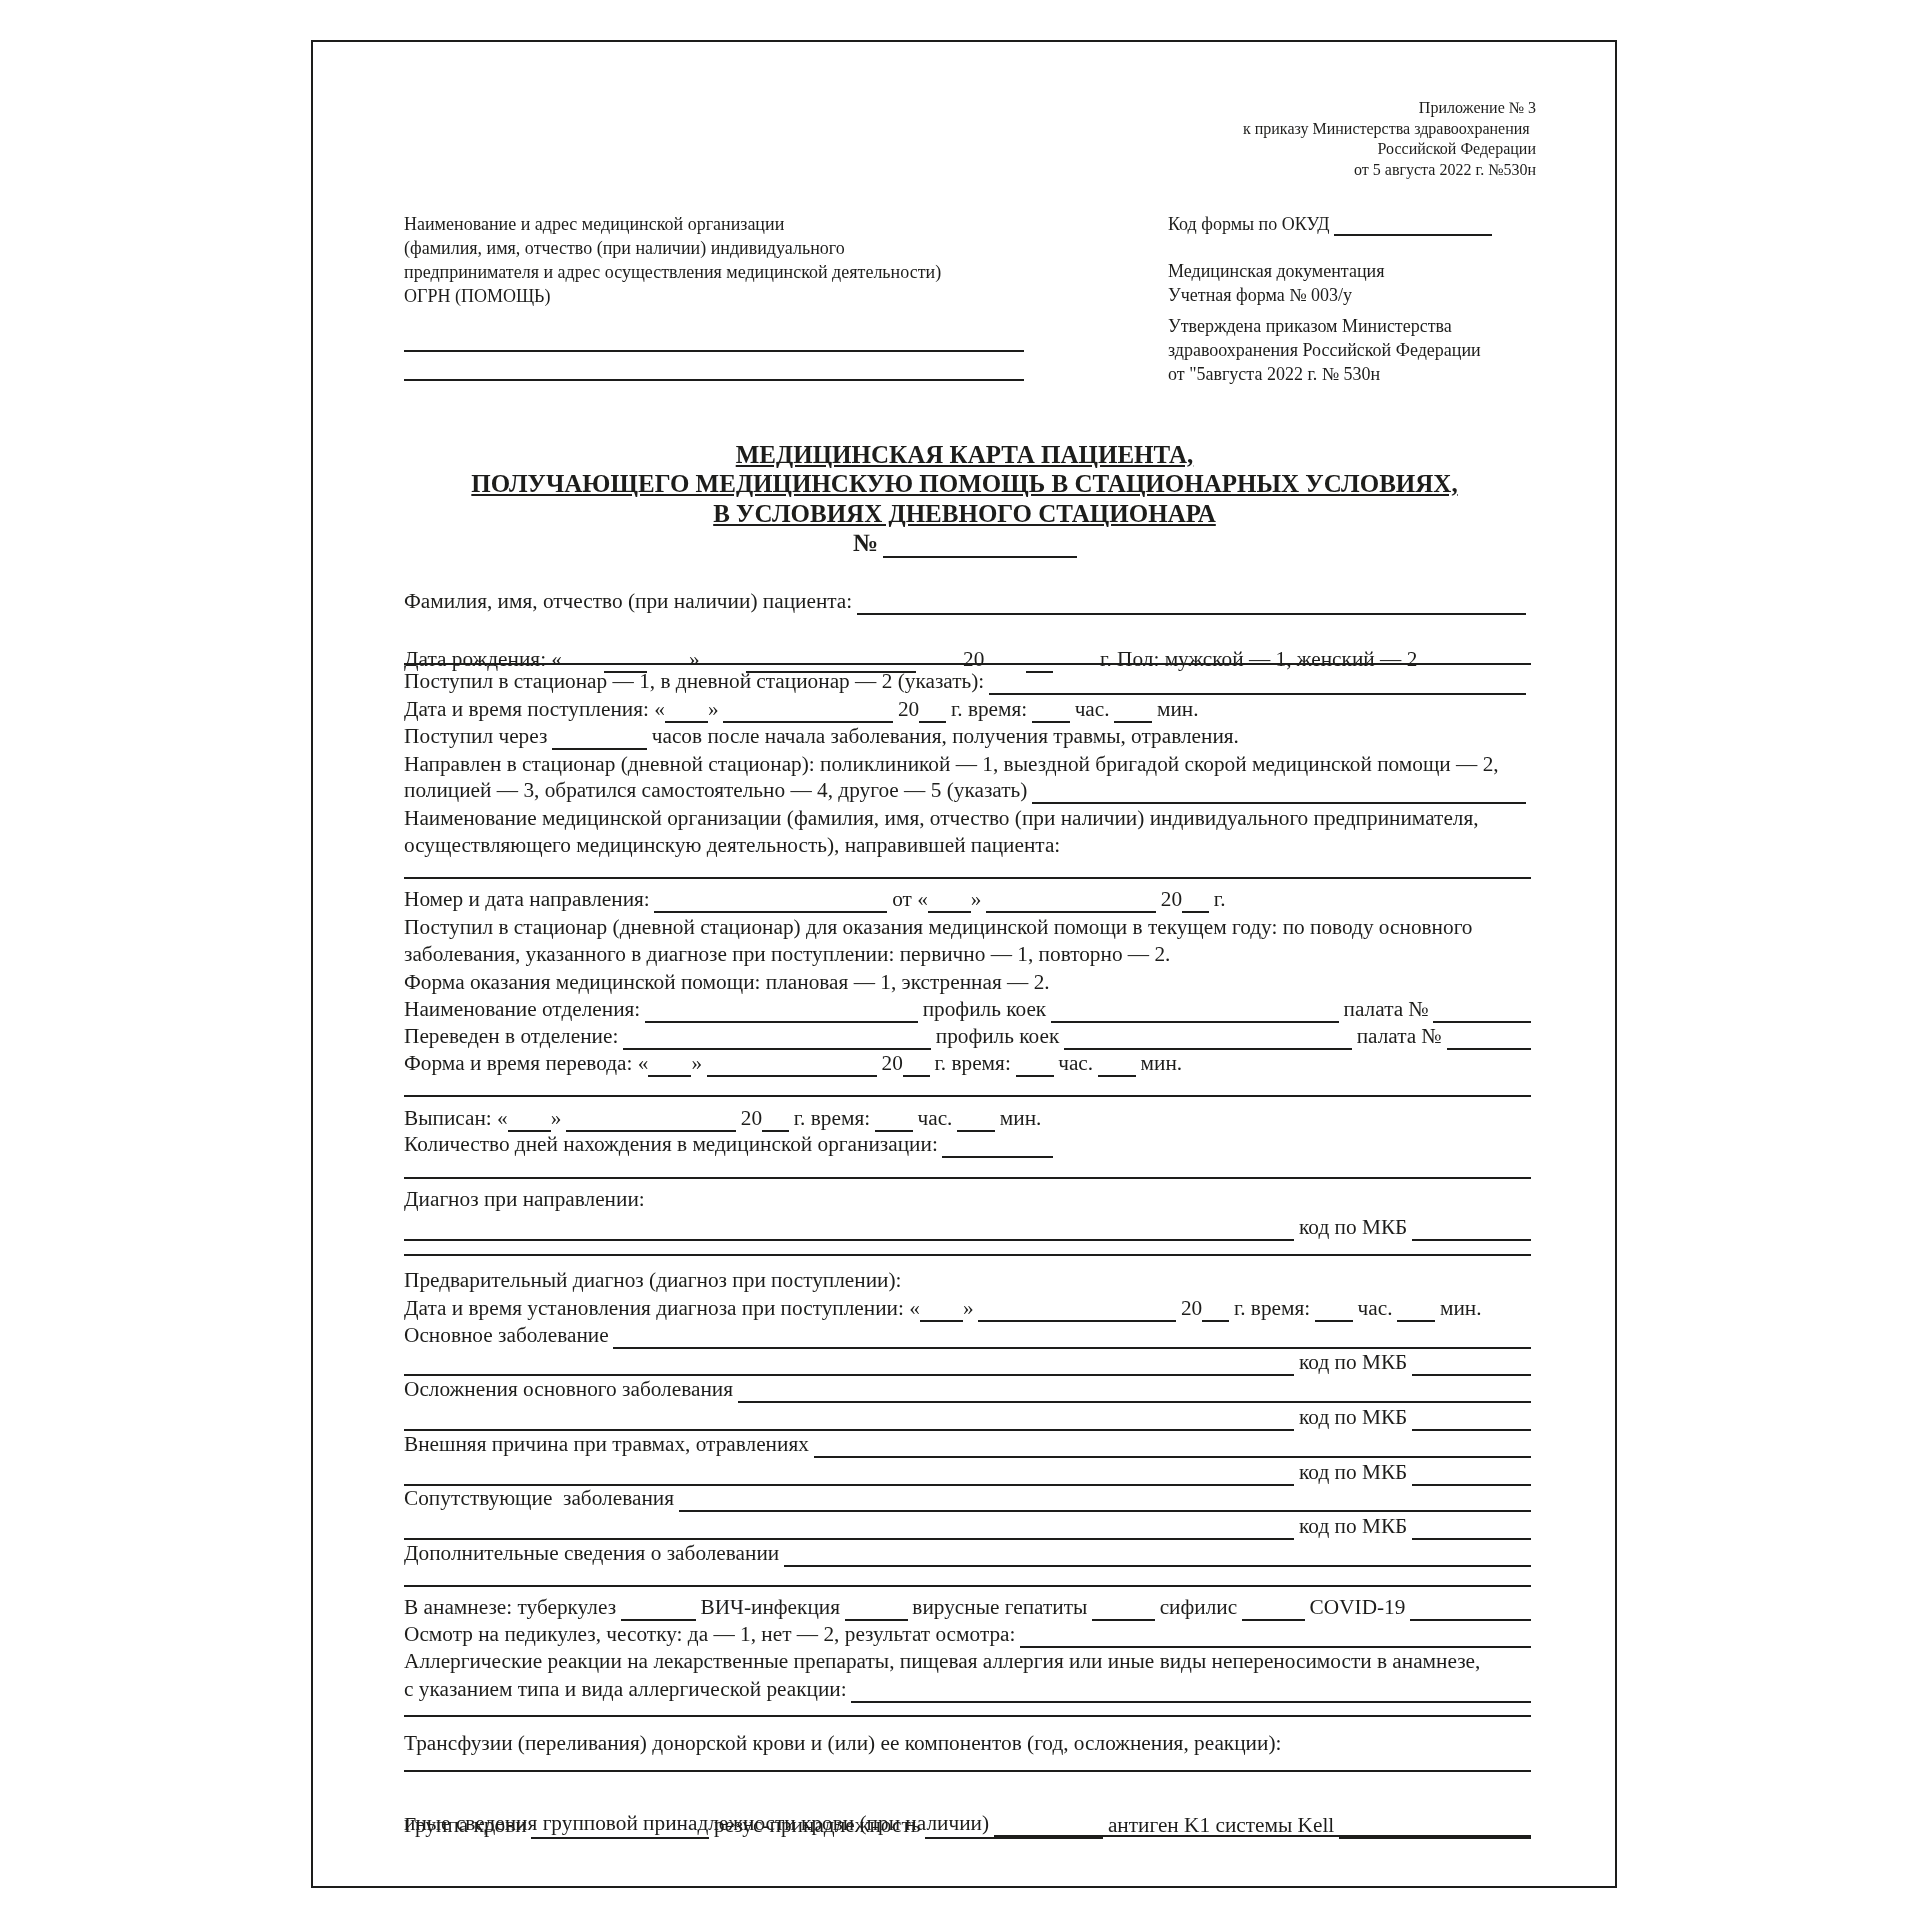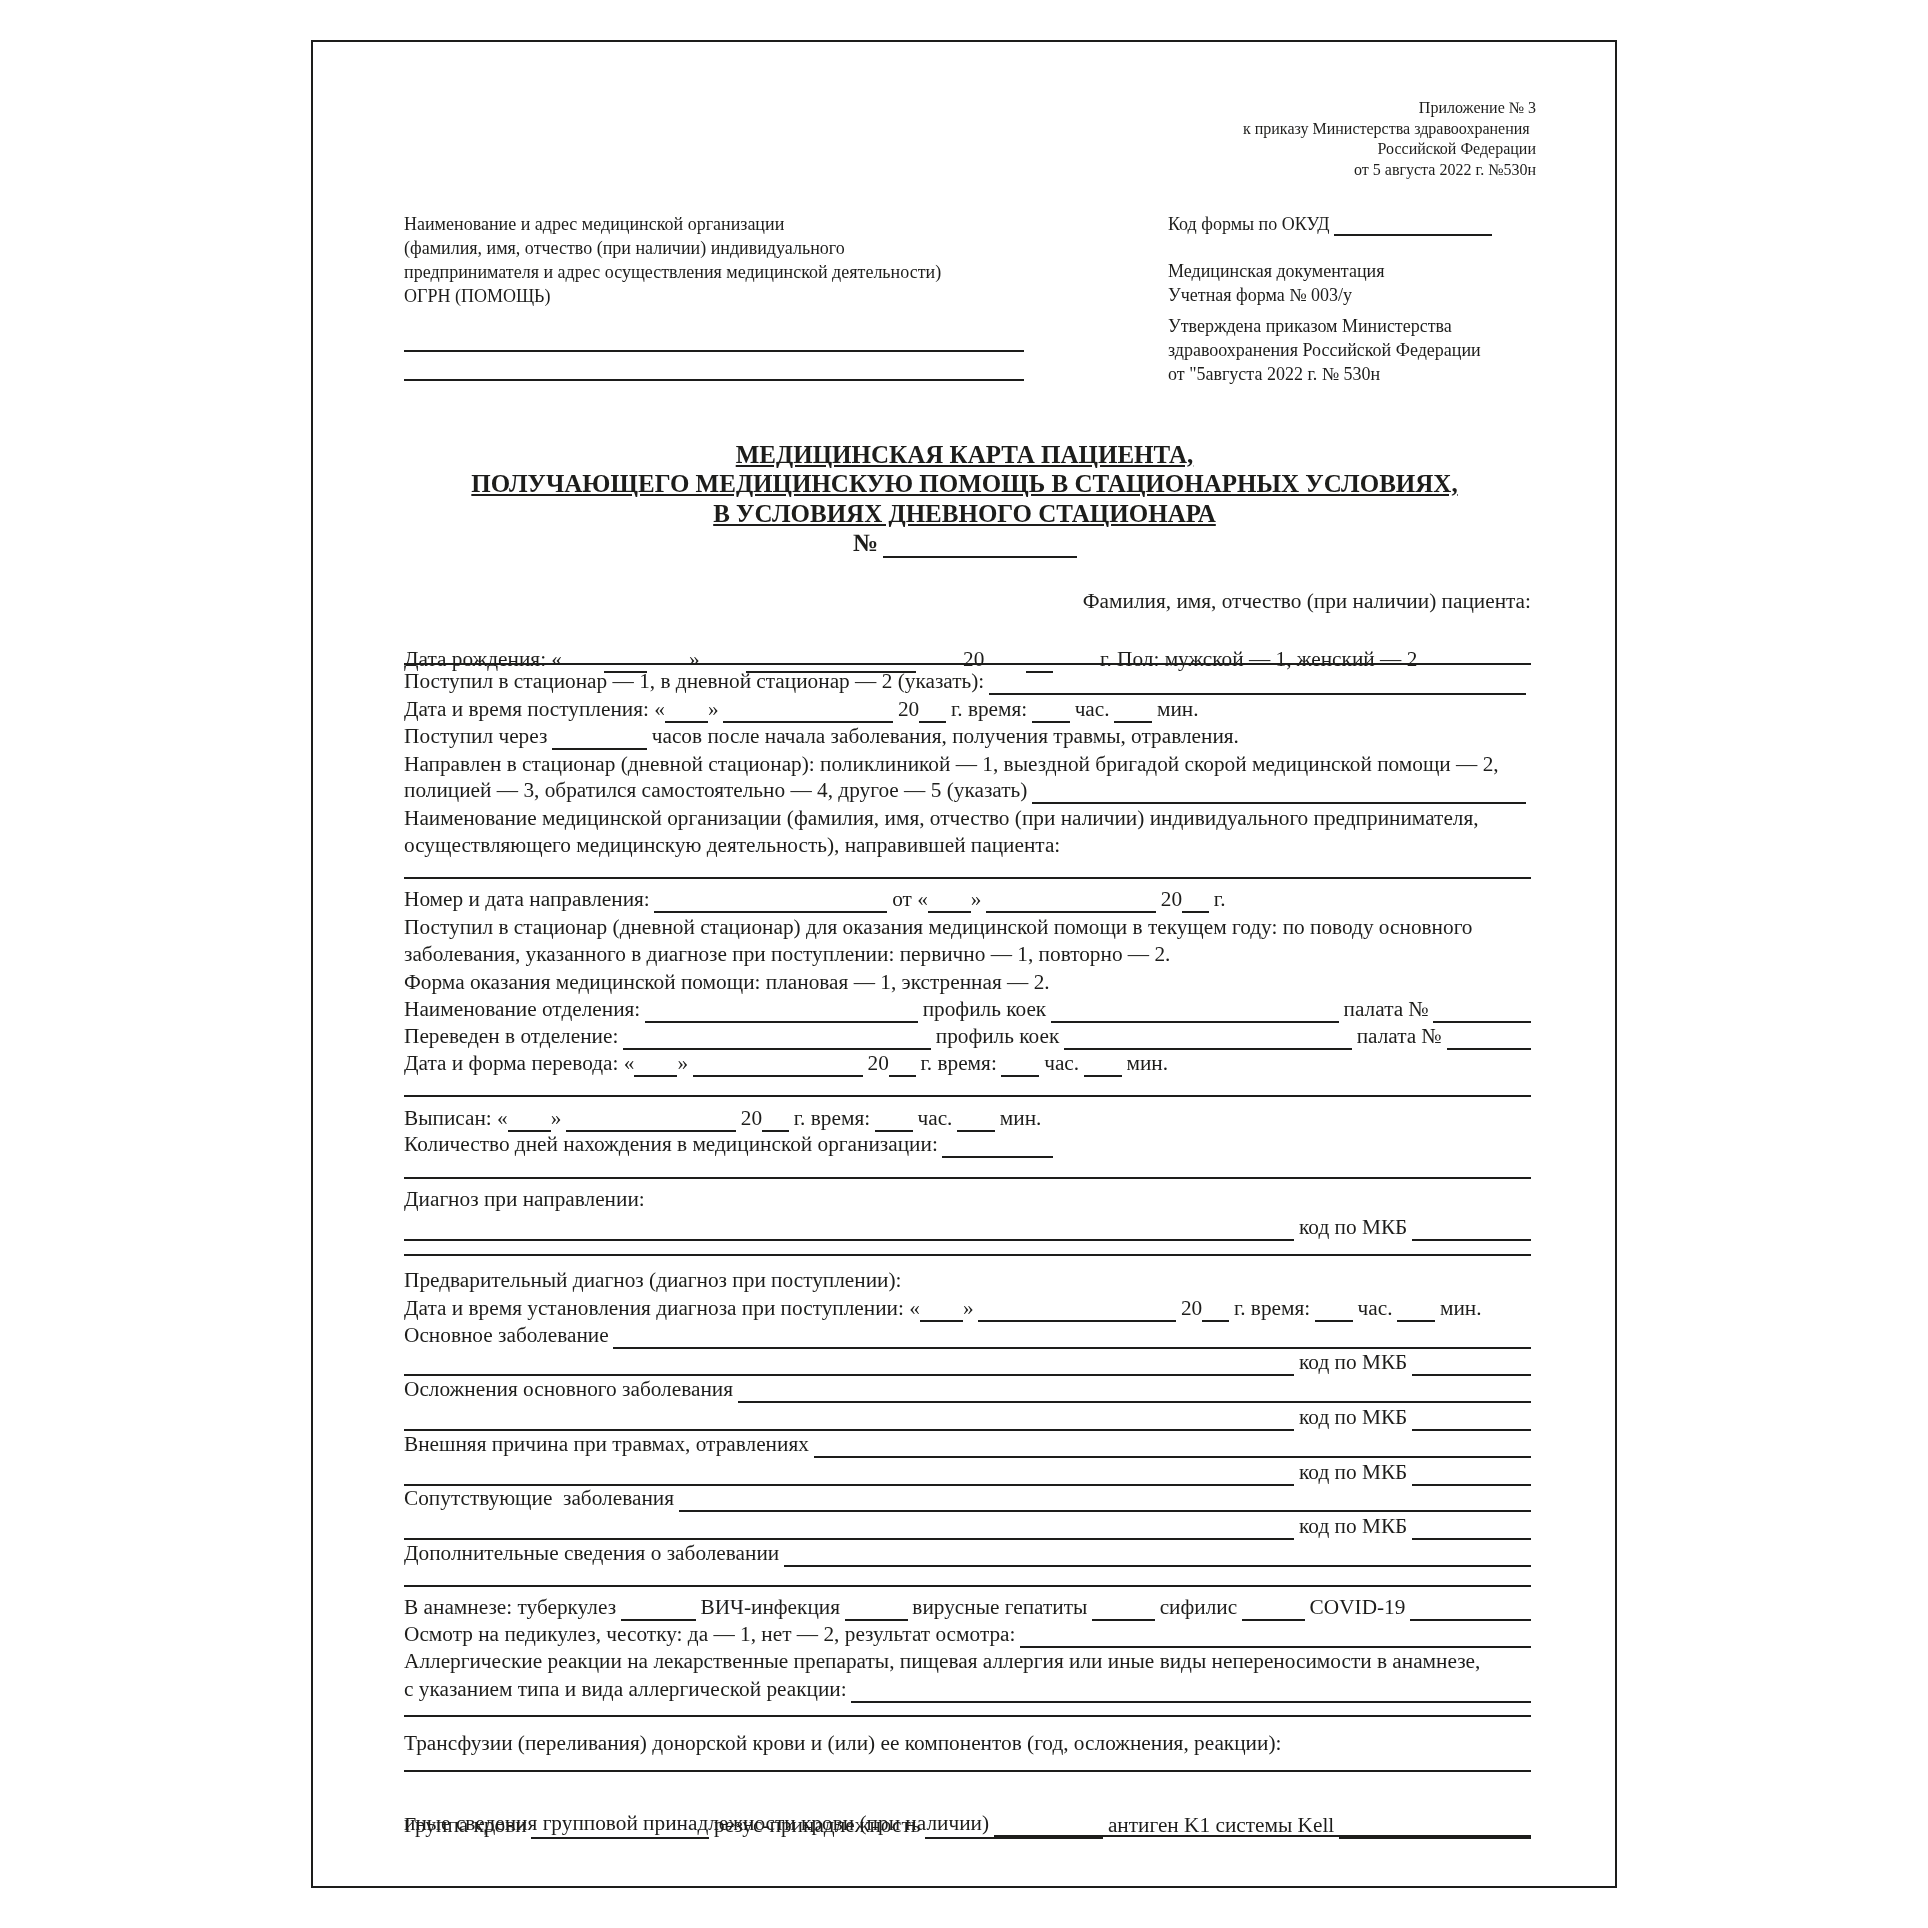--- a/index.html
+++ b/index.html
@@ -56,21 +56,21 @@
 </div>
 
 <div class="title" style="top:440px;">МЕДИЦИНСКАЯ КАРТА ПАЦИЕНТА,</div>
 <div class="title" style="top:469px;">ПОЛУЧАЮЩЕГО МЕДИЦИНСКУЮ ПОМОЩЬ В СТАЦИОНАРНЫХ УСЛОВИЯХ,</div>
 <div class="title" style="top:499px;">В УСЛОВИЯХ ДНЕВНОГО СТАЦИОНАРА</div>
 <div class="abs" style="left:853px; top:528px; display:flex; align-items:flex-end; font-size:25px; font-weight:bold; line-height:30px;">
   <span>№</span>
   <span class="blank" style="width:194px; height:24px; border-bottom-width:2.4px;"></span>
 </div>
 
-<div class="row" style="top:588px;flex-direction:column;">
+<div class="row" style="top:588px;">
   <span class="lbl">Фамилия, имя, отчество (при наличии) пациента:</span>
   <span class="blank grow"></span>
 </div>
 <div class="row" style="top:646px;gap:42px;">
   <span class="lbl">Дата рождения: «</span>
   <span class="blank" style="width:43px; margin:0;"></span>
   <span class="lbl">»</span>
   <span class="blank" style="width:170px;"></span>
   <span class="lbl">20</span>
   <span class="blank" style="width:27px; margin:0 4.7px 0 0;"></span>
@@ -145,21 +145,21 @@
 </div>
 <div class="row" style="top:1023px;">
   <span class="lbl">Переведен в отделение:</span>
   <span class="blank" style="width:308px;"></span>
   <span class="lbl">профиль коек</span>
   <span class="blank" style="width:288px;"></span>
   <span class="lbl">палата №</span>
   <span class="blank grow" style="margin-right:0;"></span>
 </div>
 <div class="row" style="top:1050px;">
-  <span class="lbl">Дата и форма перевода: «</span>
+  <span class="lbl">Форма и время перевода: «</span>
   <span class="blank" style="width:43px; margin:0;"></span>
   <span class="lbl">»</span>
   <span class="blank" style="width:170px;"></span>
   <span class="lbl">20</span>
   <span class="blank" style="width:27px; margin:0 4.7px 0 0;"></span>
   <span class="lbl">г. время:</span>
   <span class="blank" style="width:38px;"></span>
   <span class="lbl">час.</span>
   <span class="blank" style="width:38px;"></span>
   <span class="lbl">мин.</span>

